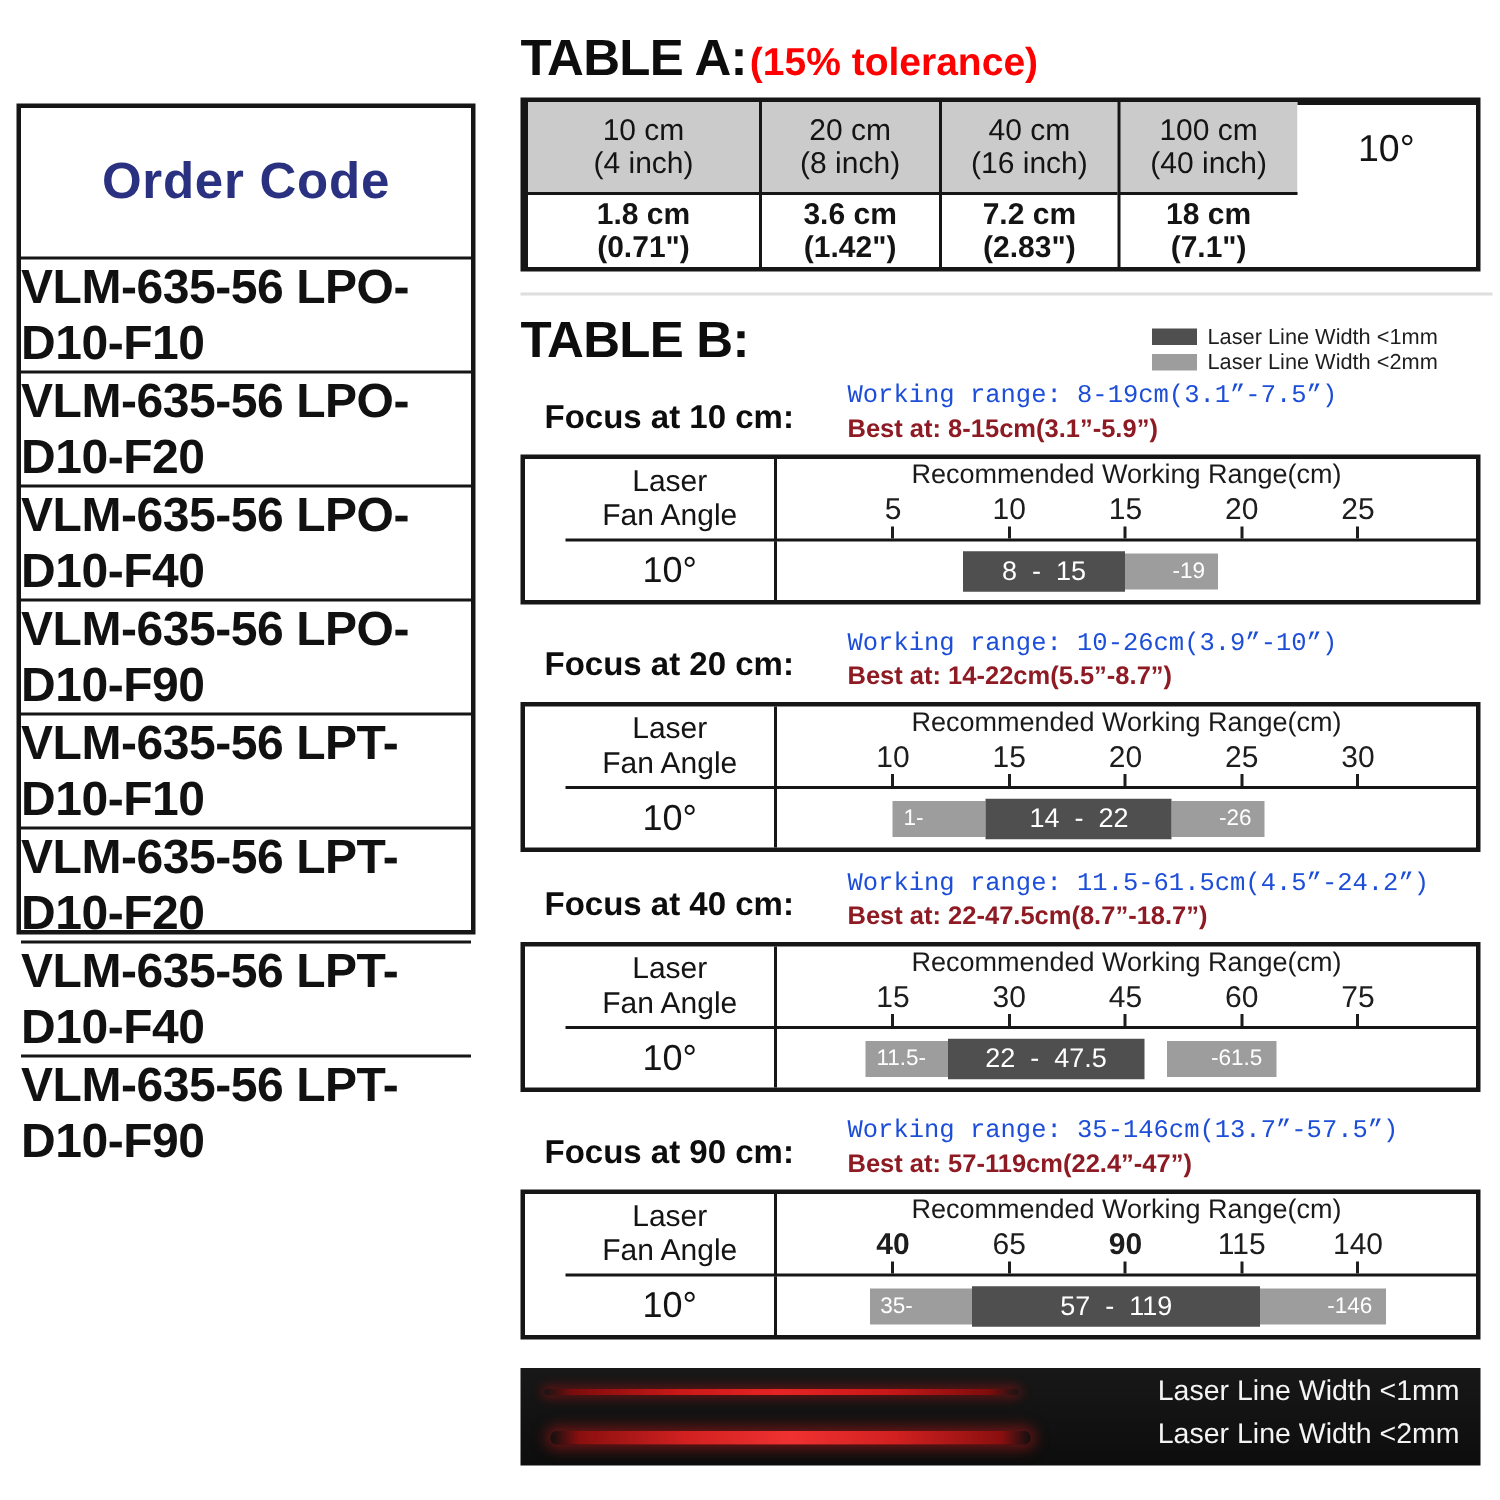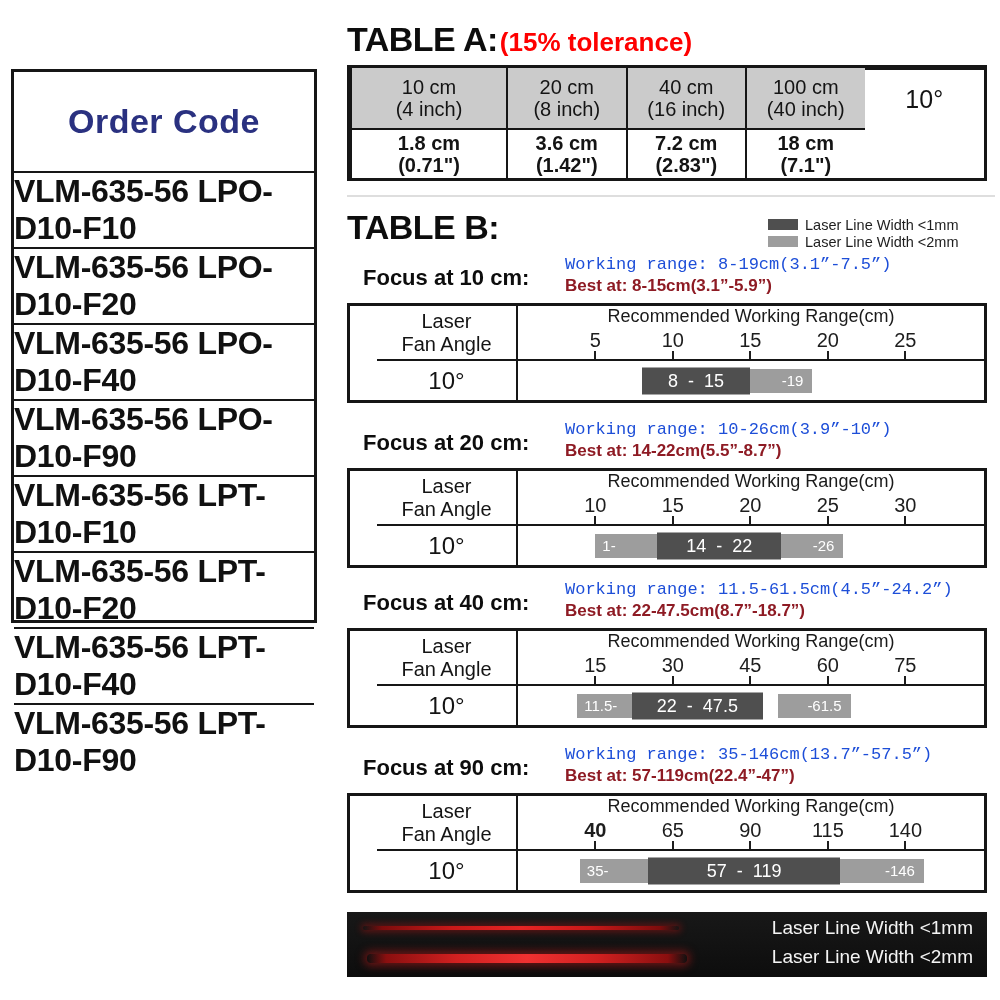--- a/index.html
+++ b/index.html
@@ -275,21 +275,21 @@
       <div class="fan-label">Laser</div>
       <div class="fan-label">Fan Angle</div>
     </div>
     <div class="rt-right rt-hd">
       <div class="axis-title">Recommended Working Range(cm)</div>
       <div class="ticks">
           <div class="tick-label" style="left: 16.6%; font-weight: bold;">40</div>
           <div class="tick-mark" style="left: 16.6%;"></div>
           <div class="tick-label" style="left: 33.23%;">65</div>
           <div class="tick-mark" style="left: 33.23%;"></div>
-          <div class="tick-label" style="left: 49.86%;">90</div>
+          <div class="tick-label" style="left: 49.86%; font-weight: bold;">90</div>
           <div class="tick-mark" style="left: 49.86%;"></div>
           <div class="tick-label" style="left: 66.49%;">115</div>
           <div class="tick-mark" style="left: 66.49%;"></div>
           <div class="tick-label" style="left: 83.12%;">140</div>
           <div class="tick-mark" style="left: 83.12%;"></div>
         </div>
     </div>
     <div class="rt-left rt-angle">10°</div>
     <div class="rt-right">
         <div class="bars">

